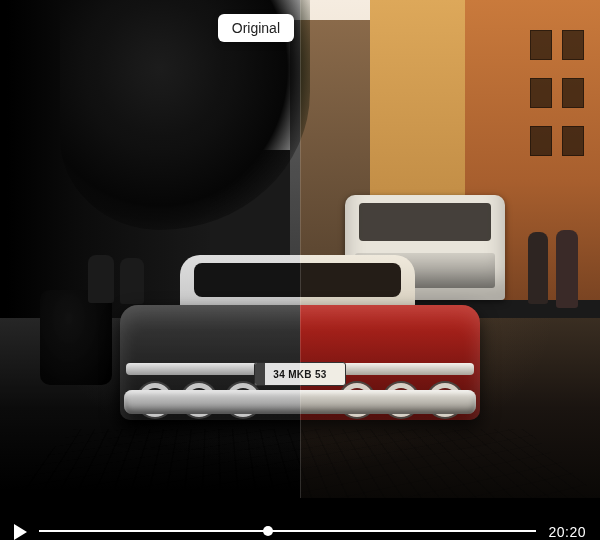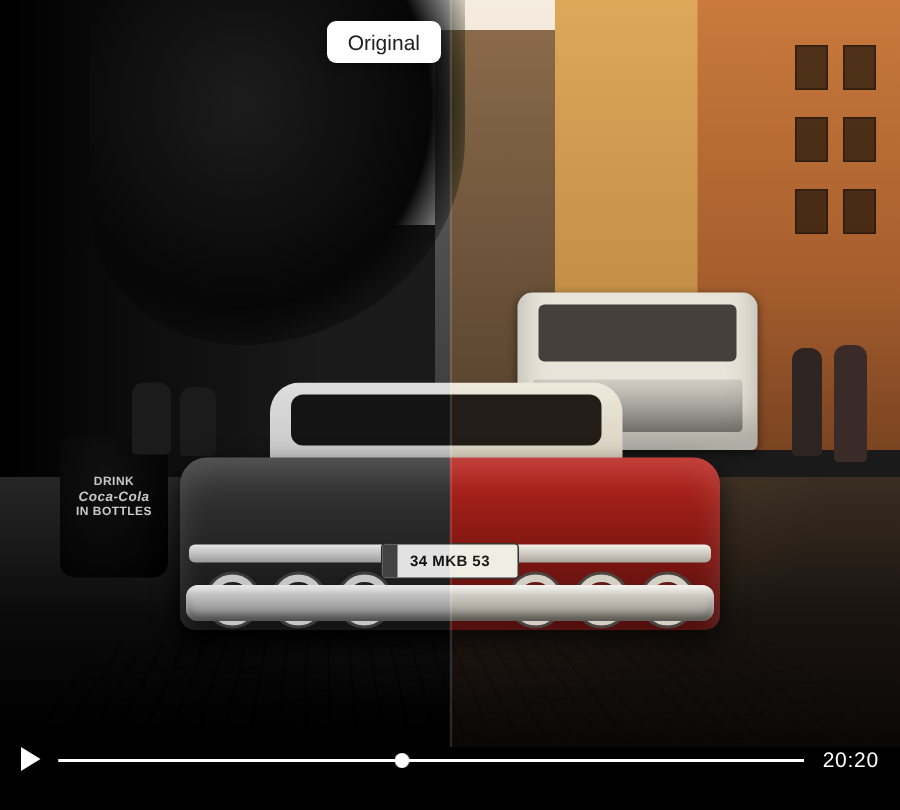--- a/index.html
+++ b/index.html
@@ -128,21 +128,21 @@
     font-size:14px; font-weight:500;
     padding:6px 14px; border-radius:6px;
     box-shadow:0 2px 6px rgba(0,0,0,0.3);
     white-space:nowrap;
   }
   .label.l-left { right: 306px; }
   .label.l-right { left: 306px; }
 
   .controls {
     position:absolute; left:0; bottom:0; width:600px; height:42px;
-    display:flex; align-items:flex-start; padding:0 14px; gap:12px;
+    display:flex; align-items:flex-end; padding:0 14px; gap:12px;
     background:#000;
   }
   .play-btn {
     width:0;height:0;
     border-left:13px solid #fff;
     border-top:8px solid transparent;
     border-bottom:8px solid transparent;
     cursor:pointer; flex:0 0 auto;
   }
   .track {
@@ -169,25 +169,20 @@
     <div class="scene">
       <div class="sky-c"></div>
       <div class="bld-right3"></div>
 
       <div class="bld-left"></div>
       <div class="foliage"></div>
       <div class="ground"></div>
       <div class="cobble"></div>
 
       <div class="barrel"></div>
-      <div class="barrel-text">
-        <div>DRINK</div>
-        <div style="font-style:italic;font-size:9px">Coca-Cola</div>
-        <div>IN BOTTLES</div>
-      </div>
       <div class="person p1"></div>
       <div class="person p2"></div>
       <div class="car">
         <div class="roof"></div>
         <div class="body">
           <div class="chrome"></div>
           <div class="tail t1"></div>
             <div class="tail t2"></div>
             <div class="tail t3"></div>
 

